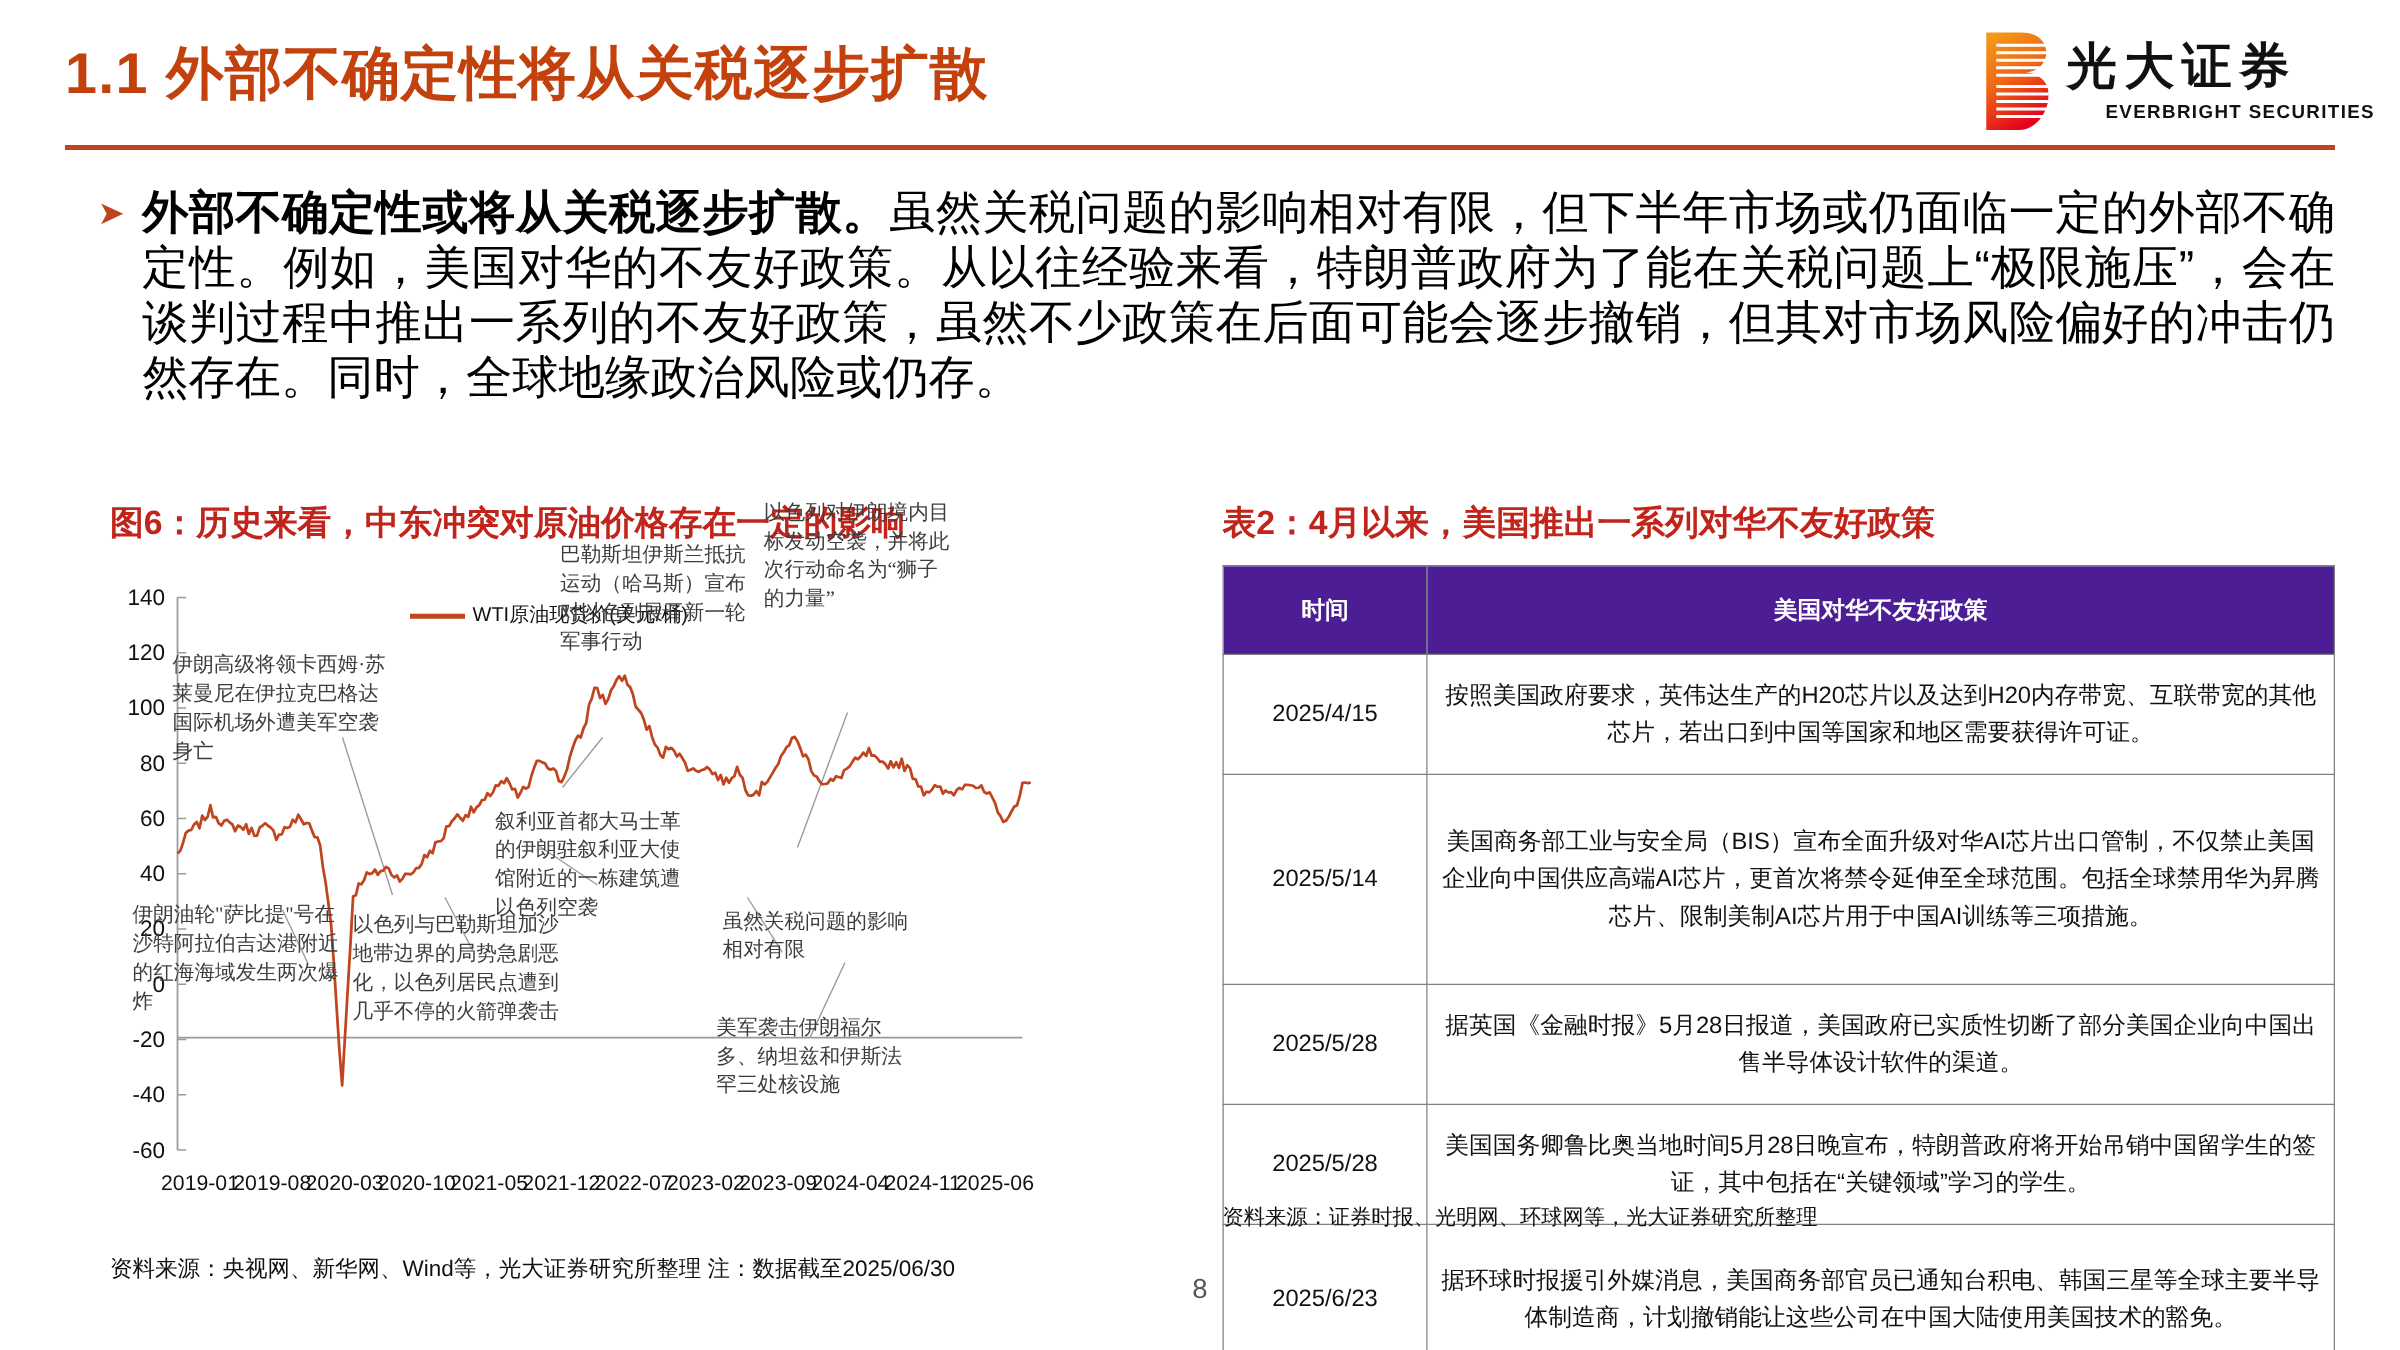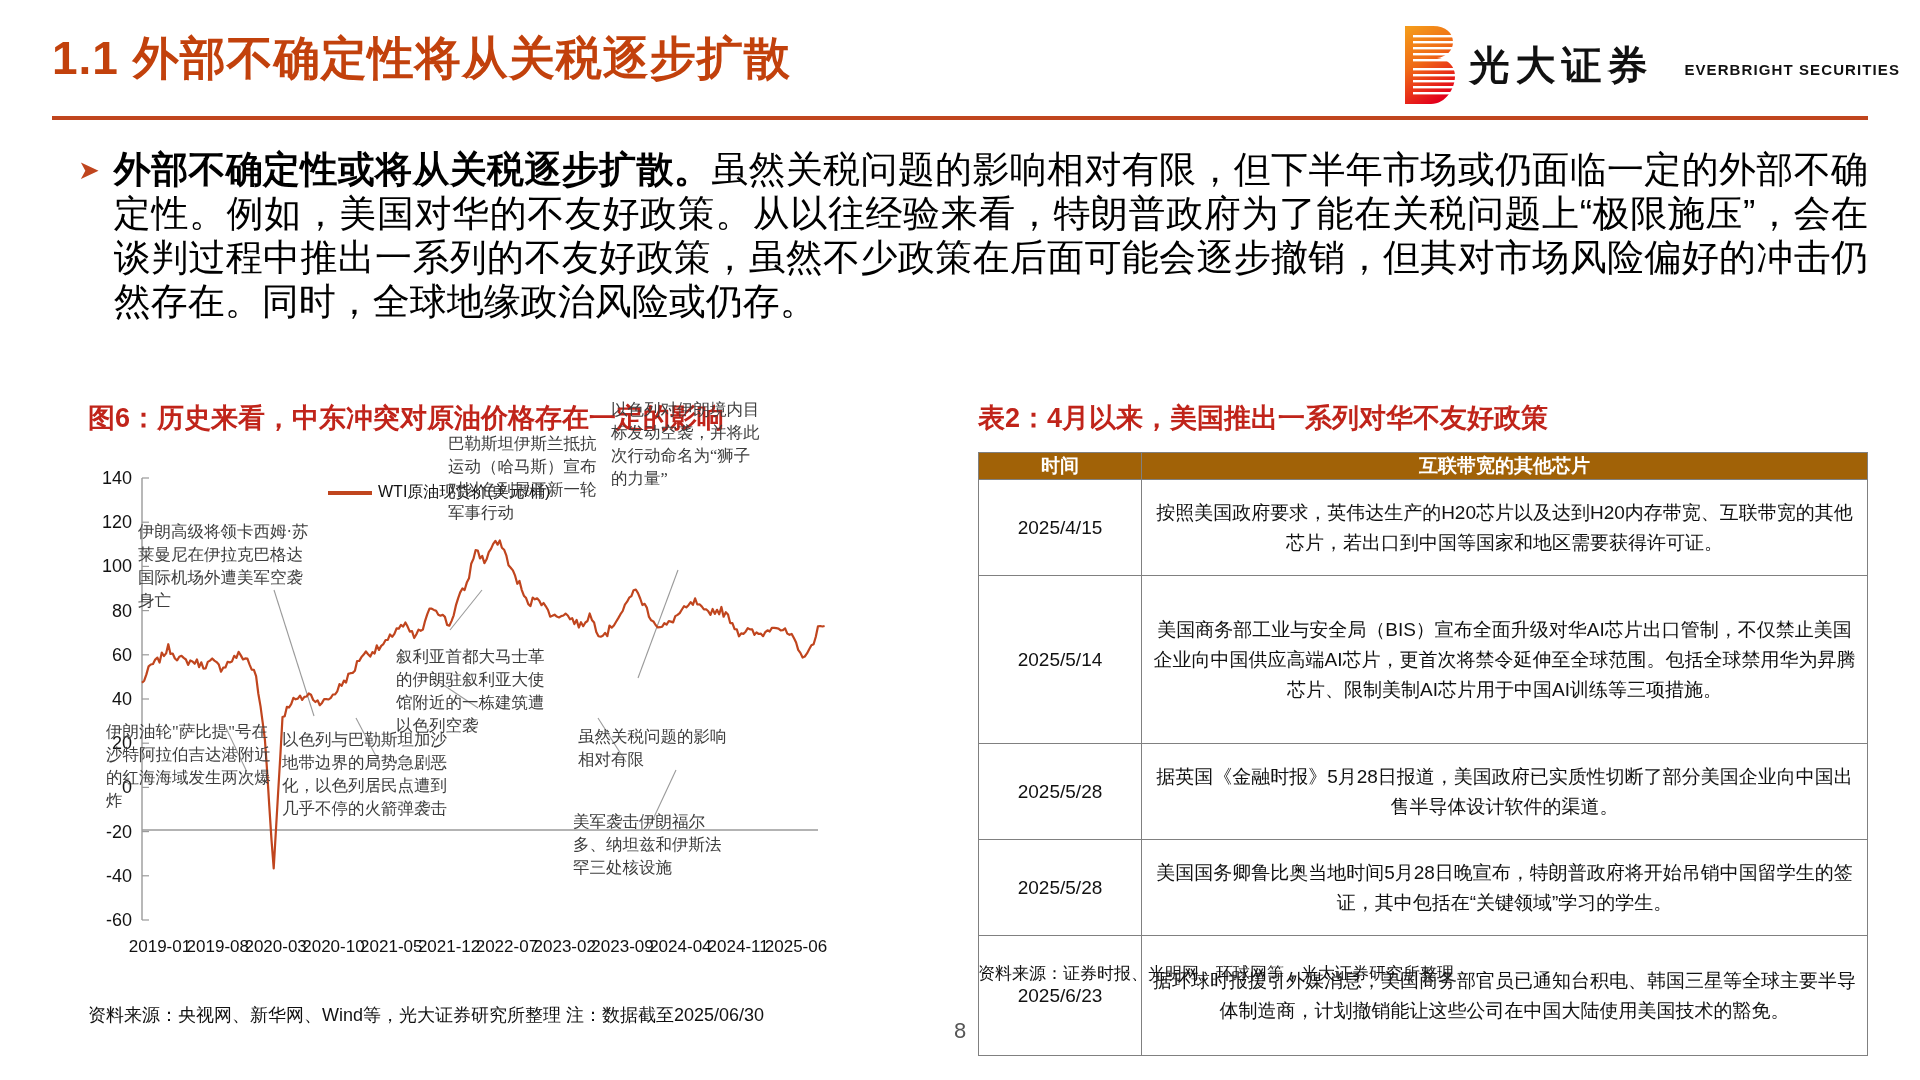--- a/index.html
+++ b/index.html
@@ -16,21 +16,21 @@
     font-size:46px;font-weight:bold;letter-spacing:1px;
     color:#c2410c;white-space:nowrap;
   }
   .title-rule{
     position:absolute;left:52px;top:116px;width:1816px;height:4px;
     background:#c0451e;
   }
   
   .logo{position:absolute;right:20px;top:24px;display:flex;align-items:center;gap:14px;}
   .logo-mark{width:52px;height:82px;position:relative;}
-  .logo-text{display:flex;flex-direction:row;align-items:center;line-height:1;}
+  .logo-text{display:flex;flex-direction:column;align-items:flex-start;line-height:1;}
   .logo-cn{font-size:40px;font-weight:bold;letter-spacing:6px;color:#111;}
   .logo-en{font-size:15px;font-weight:bold;letter-spacing:1.1px;color:#111;margin-top:9px;margin-left:31px;}
   
   .bullet-wrap{position:absolute;left:78px;top:148px;width:1790px;display:flex;gap:14px;}
   .bullet-arrow{color:#c0451e;font-size:26px;line-height:44px;flex:0 0 auto;}
   .bullet-body{font-size:37px;line-height:44px;text-align:justify;}
   .bullet-body .lead{font-weight:bold;}
   
   .fig-title{
     position:absolute;left:88px;top:400px;
@@ -54,22 +54,22 @@
   .tbl-title{
     position:absolute;left:978px;top:400px;
     font-size:27px;font-weight:bold;color:#c0241a;white-space:nowrap;
   }
   .tbl{
     position:absolute;left:978px;top:452px;width:890px;
     border-collapse:collapse;table-layout:fixed;
     border:1px solid #808080;
   }
   .tbl th{
-    background:#a16207;color:#fff;font-size:19px;font-weight:bold;
-    padding:0 6px;border:1px solid #808080;
+    background:#4c1d95;color:#fff;font-size:19px;font-weight:bold;
+    padding:22px 6px;border:1px solid #808080;
   }
   .tbl td{
     border:1px solid #808080;font-size:19px;line-height:30px;
     padding:10px 8px;vertical-align:middle;color:#111;
   }
   .tbl td.date{text-align:center;white-space:nowrap;width:150px;}
   .tbl td.policy{text-align:center;}
   
   .pageno{
     position:absolute;left:0;right:0;top:1018px;text-align:center;
@@ -201,21 +201,21 @@
 </div>
 
 <div class="src" style="left:88px;top:1003px;">资料来源：央视网、新华网、Wind等，光大证券研究所整理  注：数据截至2025/06/30</div>
 
 <div class="tbl-title">表2：4月以来，美国推出一系列对华不友好政策</div>
 
 <table class="tbl">
   <thead>
     <tr>
       <th style="width:150px;">时间</th>
-      <th>互联带宽的其他芯片</th>
+      <th>美国对华不友好政策</th>
     </tr>
   </thead>
   <tbody id="tbl-body">
       <tr style="height: 96px;">
         <td class="date">2025/4/15</td>
         <td class="policy">按照美国政府要求，英伟达生产的H20芯片以及达到H20内存带宽、互联带宽的其他芯片，若出口到中国等国家和地区需要获得许可证。</td>
       </tr>
       <tr style="height: 168px;">
         <td class="date">2025/5/14</td>
         <td class="policy">美国商务部工业与安全局（BIS）宣布全面升级对华AI芯片出口管制，不仅禁止美国企业向中国供应高端AI芯片，更首次将禁令延伸至全球范围。包括全球禁用华为昇腾芯片、限制美制AI芯片用于中国AI训练等三项措施。</td>

